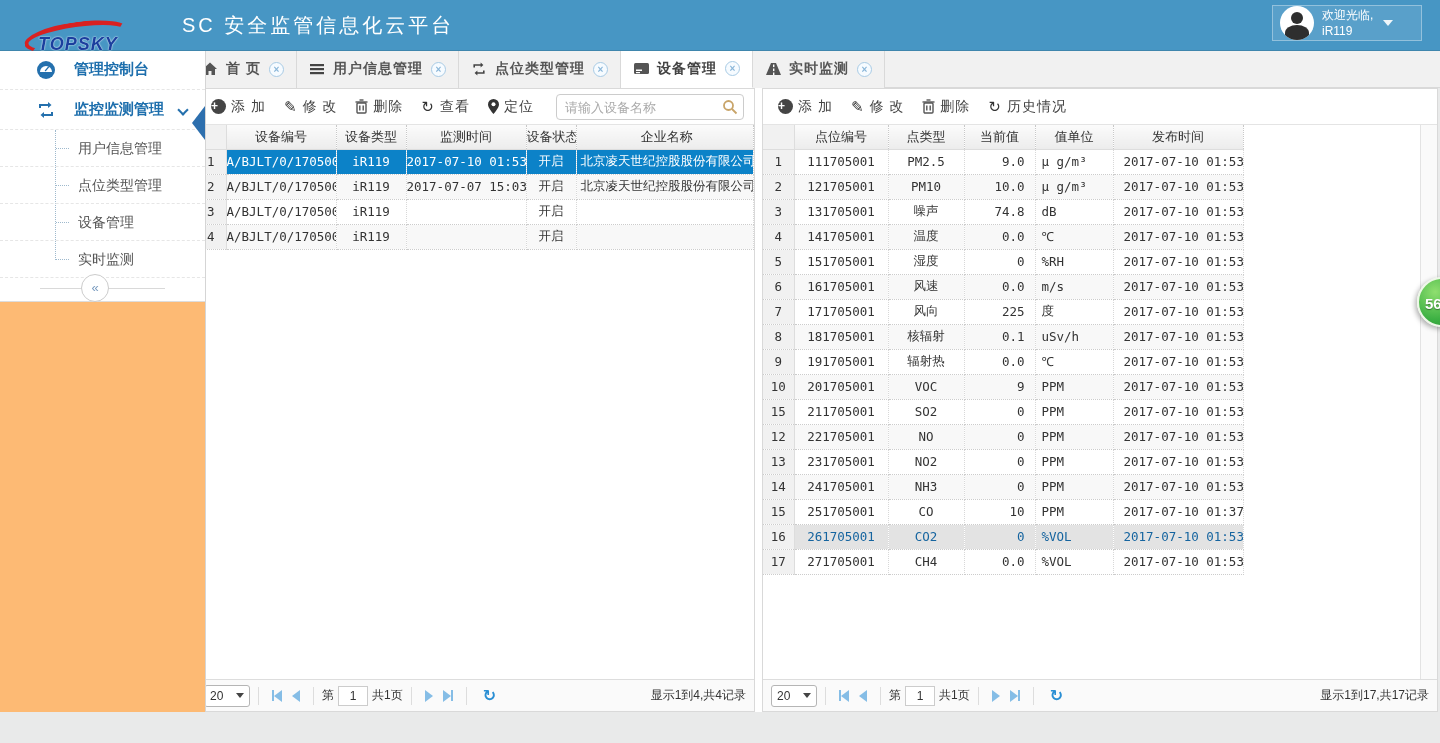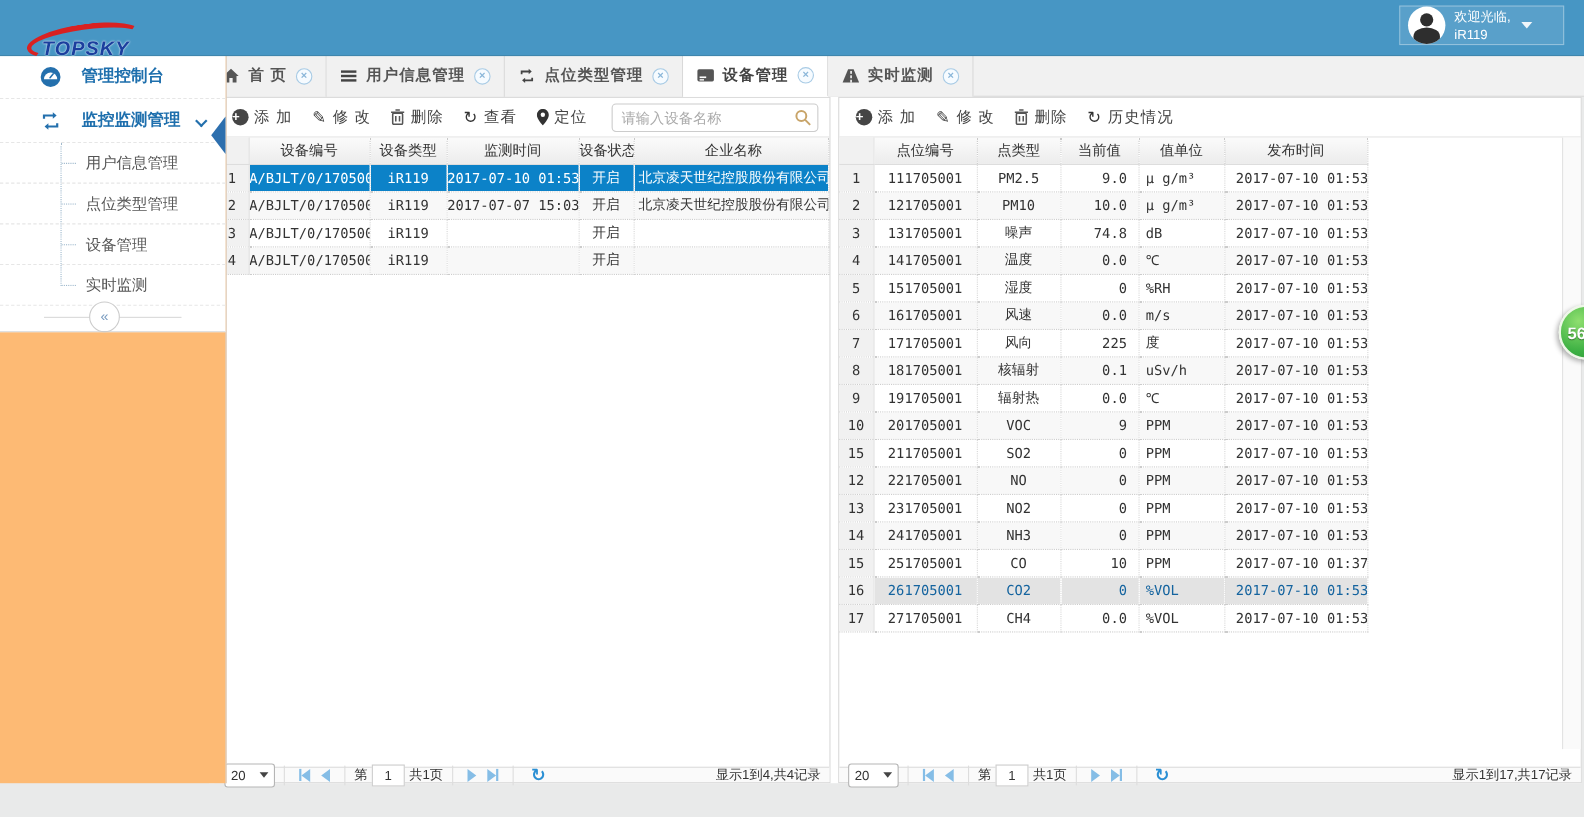--- a/index.html
+++ b/index.html
@@ -111,21 +111,21 @@
   .ltable tr.sel td:not(:first-child) { background:#0c82c8 !important; color:#fff; }
   .rtable { width:480px; }
   .rtable td:nth-child(4) { text-align:right; padding-right:10px; }
   .rtable td:nth-child(5) { text-align:left; padding-left:6px; }
   .rtable td:nth-child(6) { text-align:left; padding-left:10px; }
   .rtable tr.hl td:not(:first-child) { background:#e3e3e3 !important; color:#15649f; }
   .vscroll { position:absolute; right:0; top:36px; bottom:30px; width:17px;
     background:#fafafa; border-left:1px solid #e3e3e3; }
 
   
-  .pager { position:absolute; left:0; right:0; bottom:0; height:14px; background:#fafafa;
+  .pager { position:absolute; left:0; right:0; bottom:0; height:32px; background:#fafafa;
     border-top:1px solid #ddd; display:flex; align-items:center; padding:0 8px;
     font-size:12px; color:#333; }
   .psel { width:46px; height:22px; border:1px solid #b5b5b5; border-radius:3px; background:#fff;
     display:flex; align-items:center; justify-content:space-between; padding:0 5px;
     cursor:pointer; }
   .psel .pcaret { width:0; height:0; border-left:4px solid transparent;
     border-right:4px solid transparent; border-top:5px solid #444; }
   .psep { width:1px; height:18px; background:#ddd; margin:0 8px; }
   .nav { display:inline-flex; align-items:center; margin:0 5px; cursor:pointer; }
   .tri-l { width:0; height:0; border-top:6px solid transparent; border-bottom:6px solid transparent;
@@ -149,20 +149,21 @@
     font-size:15px; text-shadow:0 1px 1px rgba(0,0,0,0.4); }
 </style>
 </head>
 <body>
 
 <div class="topbar">
   <div class="logo">
     <div class="logo-arc"></div>
     <div class="logo-text">TOPSKY</div>
   </div>
+  <div class="app-title">SC  安全监管信息化云平台</div>
   <div class="userbox">
     <div class="avatar">
       <div class="head"></div>
         <div class="body"></div>
     </div>
     <div class="welcome">
       <div>欢迎光临,</div>
       <div>iR119</div>
     </div>
     <div class="caret-down"></div>

